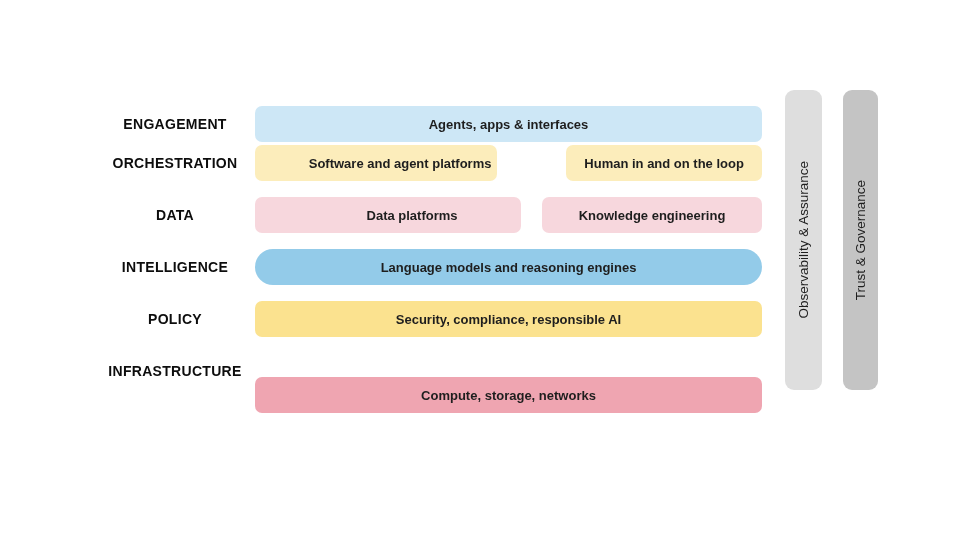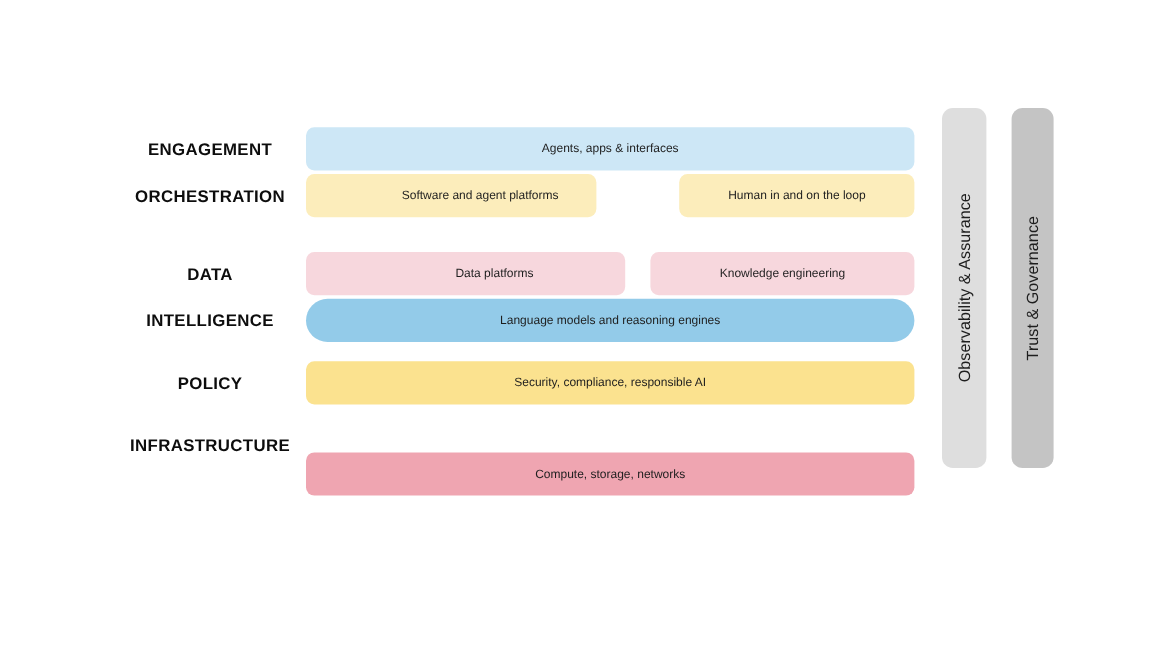--- a/index.html
+++ b/index.html
@@ -44,23 +44,24 @@
     height: 36px;
     display: flex;
     gap: 21px;
   }
   .box {
     height: 36px;
     border-radius: 7px;
     display: flex;
     align-items: center;
     justify-content: center;
-    font-size: 10px;
+    font-size: 13px;
     color: #1e1e1e;
     white-space: nowrap;
+    font-weight: bold;
   }
   .box.full { width: 507px; }
   .box.half-a { width: 242px; padding-left: 48px; }
   .box.half-b { width: 244px; }
   .vbar {
     position: absolute;
     top: 90px;
     height: 300px;
     border-radius: 9px;
     display: flex;
@@ -72,21 +73,21 @@
   .vbar span {
     writing-mode: vertical-rl;
     transform: rotate(180deg);
     font-size: 13.5px;
     color: #1e1e1e;
     white-space: nowrap;
   }
   
   .r0 { top: 93px; margin-top: 13px; }
   .r1 { top: 145px; }
-  .r2 { top: 210px; }
+  .r2 { top: 197px; }
   .r3 { top: 249px; }
   .r4 { top: 301px; padding-left: 12px; }
   .r5 { top: 353px; }
 </style>
 </head>
 <body>
 
 <div class="canvas">
 
   <div class="row r0">

